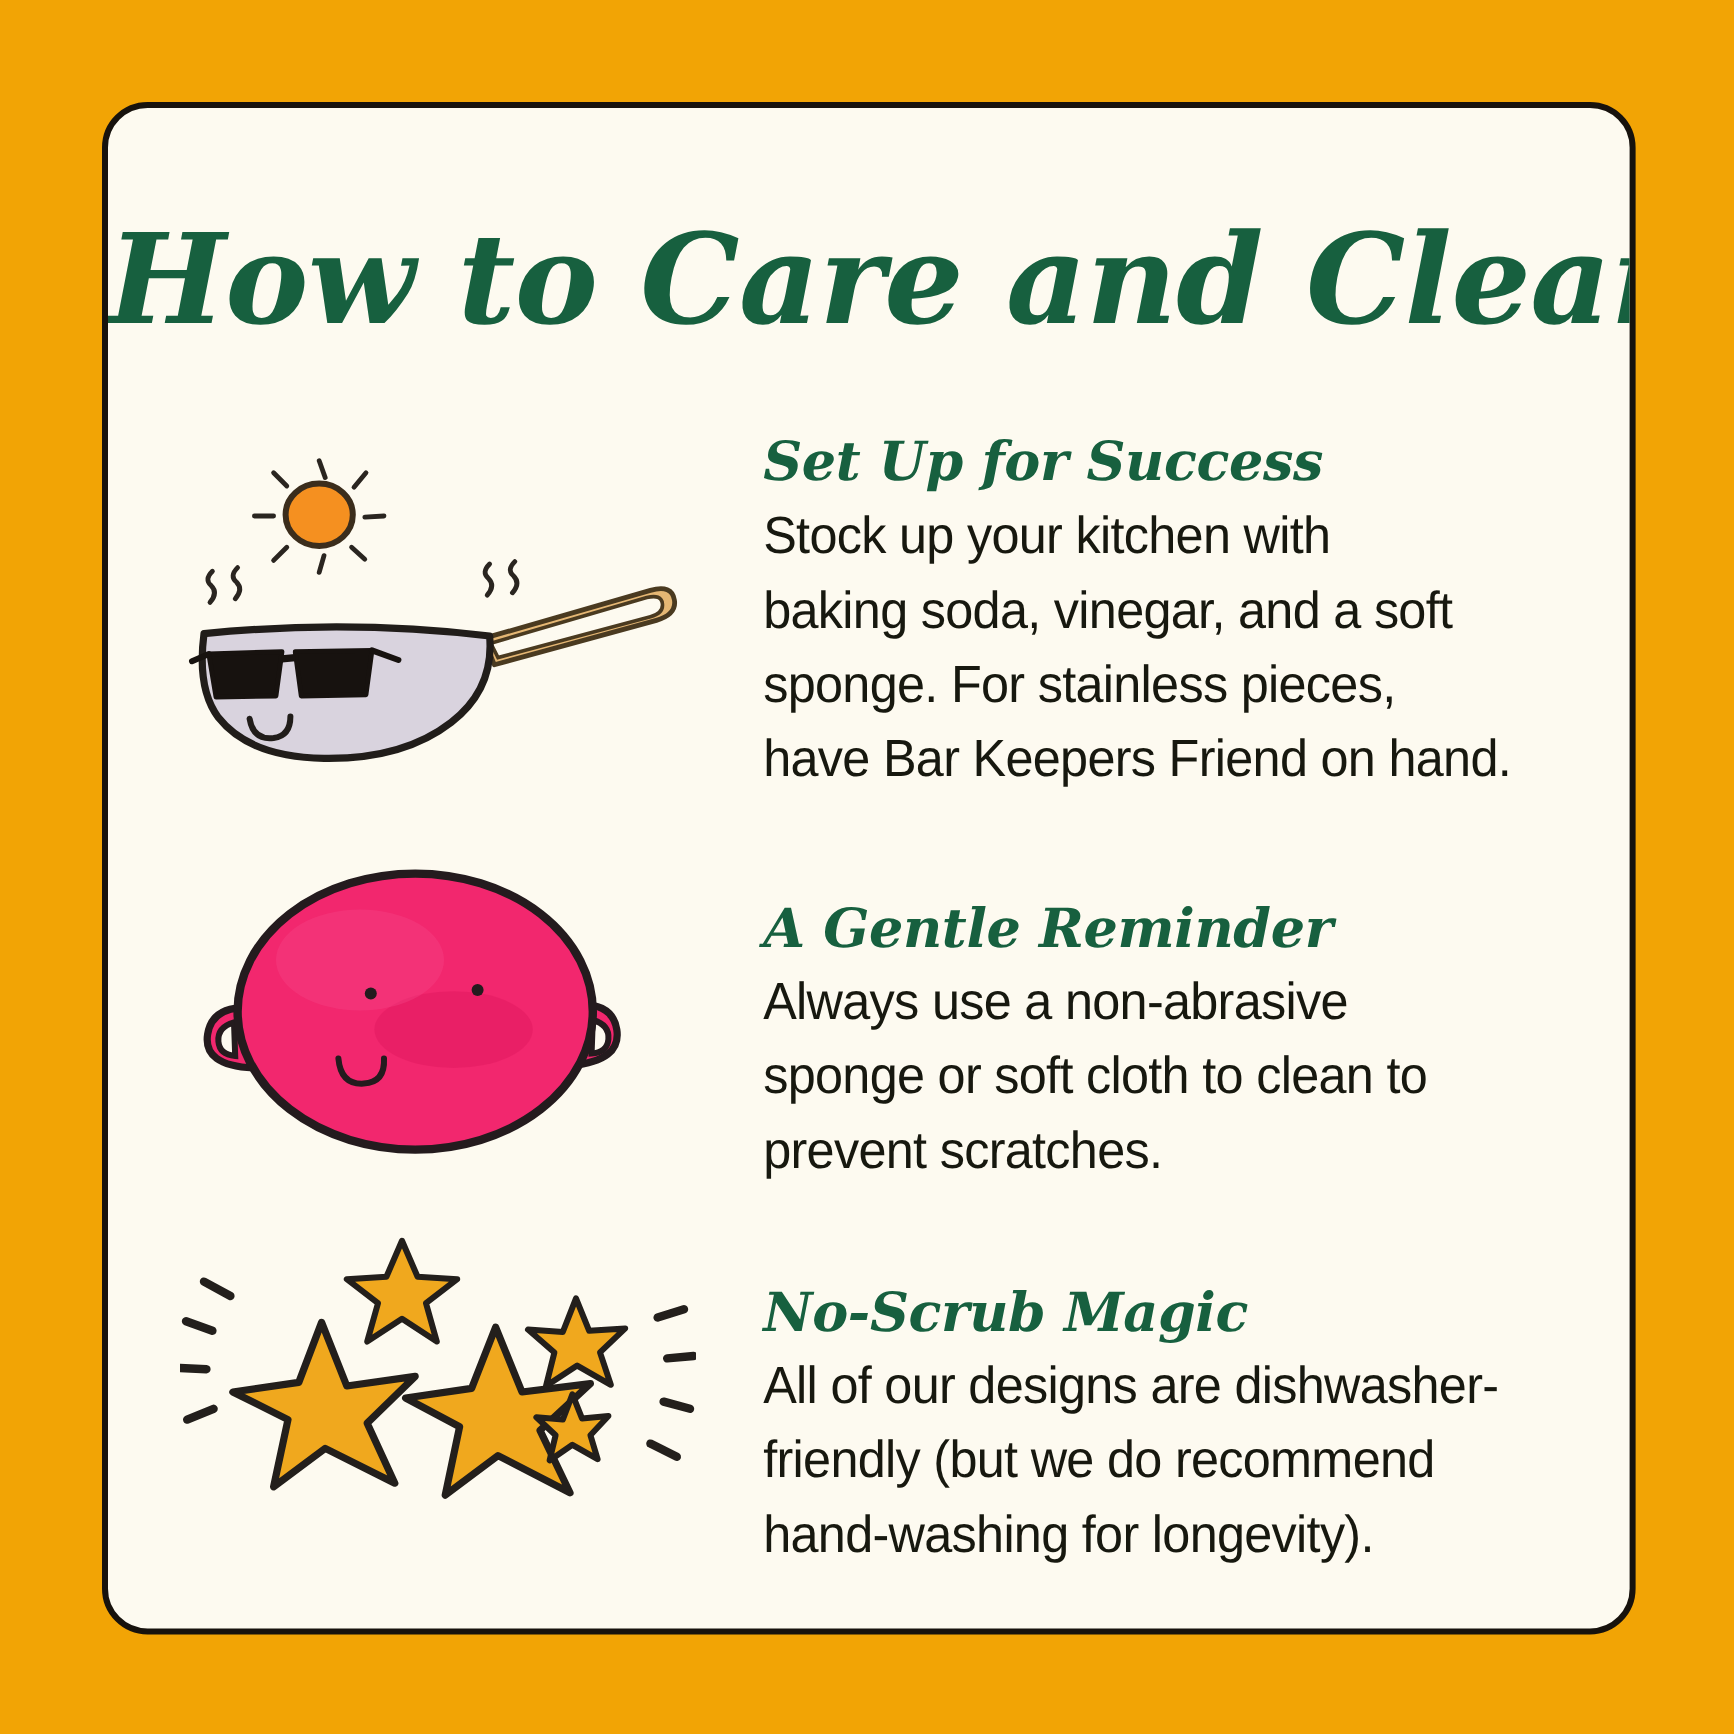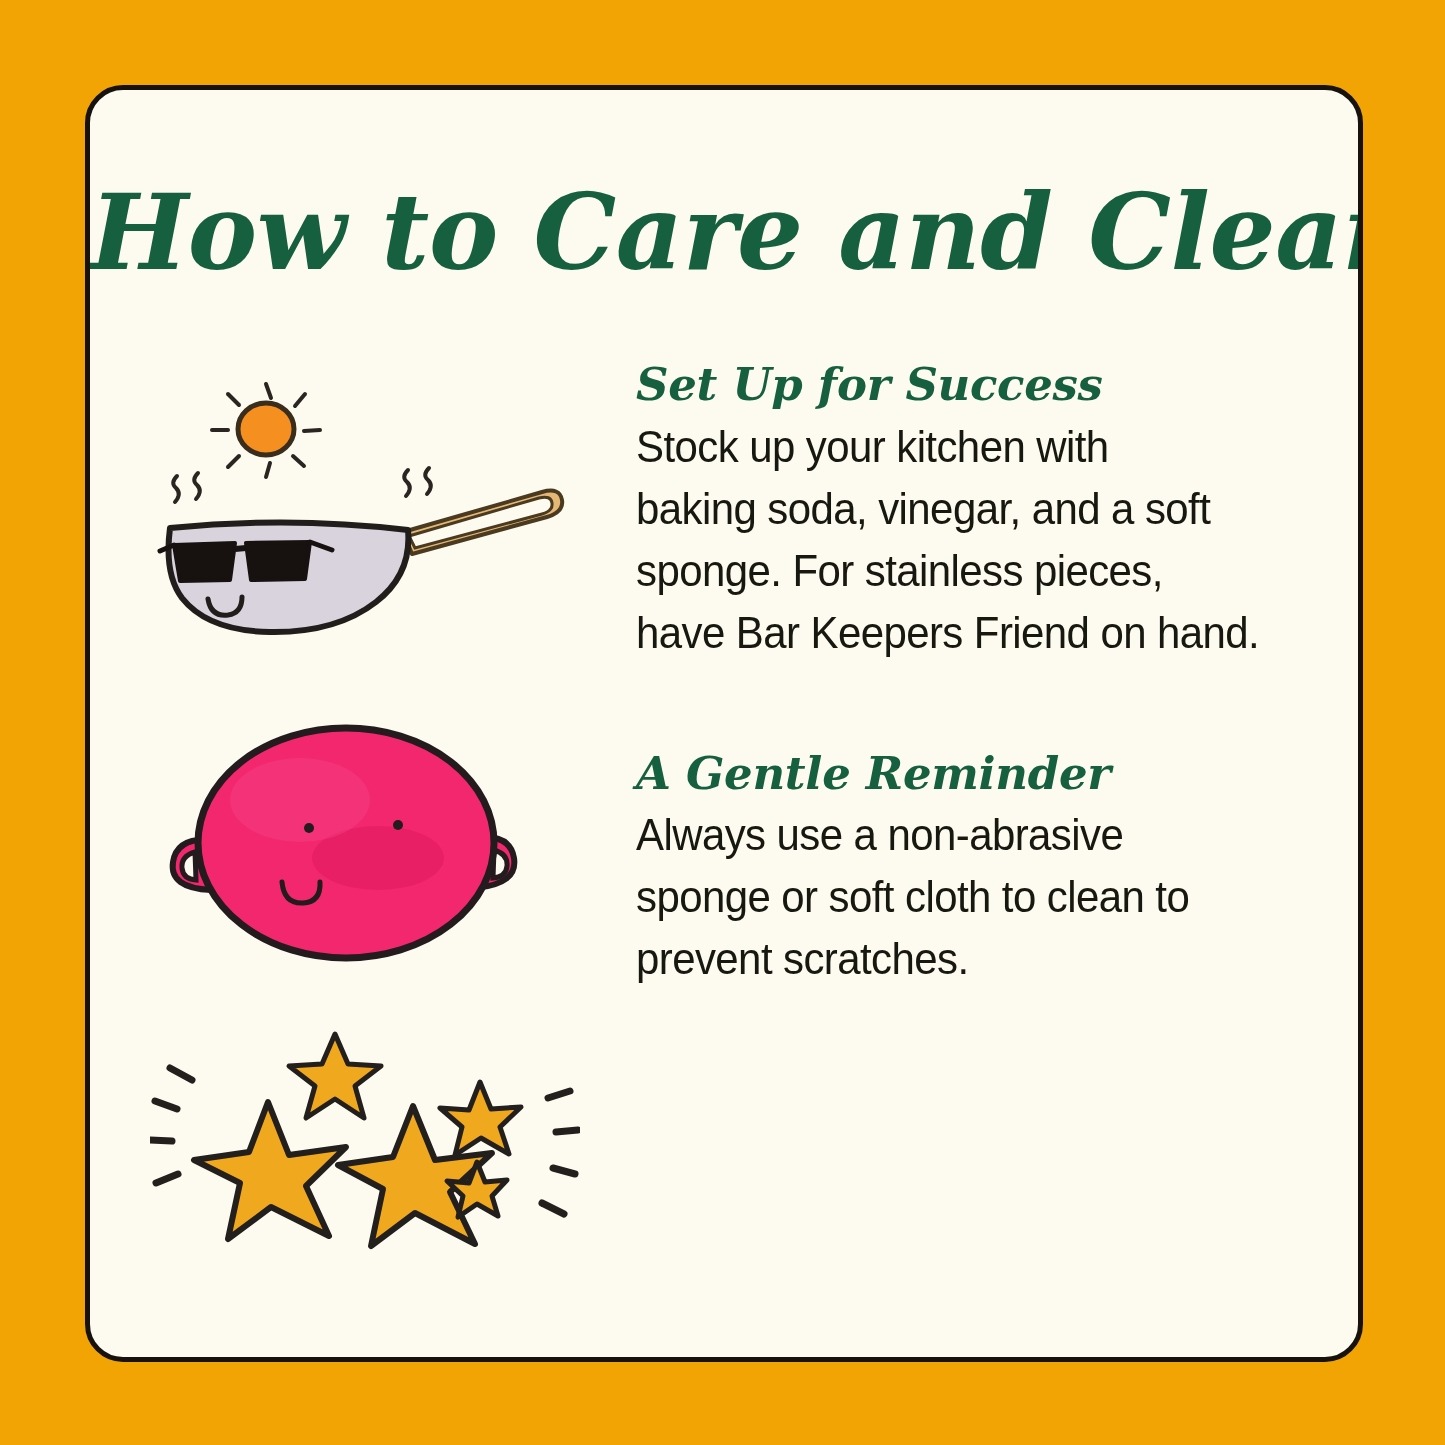--- a/index.html
+++ b/index.html
@@ -223,16 +223,24 @@
           </g>
           <g stroke="#231f1c" stroke-width="7" stroke-linecap="round" fill="none">
             <path d="M398 78 l22 -7"></path>
             <path d="M406 112 l22 -2"></path>
             <path d="M403 148 l22 6"></path>
             <path d="M392 183 l22 11"></path>
           </g>
         </svg>
       </div>
 
+      <div class="copy">
+        <p class="sec-head">No-Scrub Magic</p>
+        <p class="sec-body">
+          <span class="ln">All of our designs are dishwasher-</span>
+          <span class="ln">friendly (but we do recommend</span>
+          <span class="ln">hand-washing for longevity).</span>
+        </p>
+      </div>
     </div>
 
   </div>
 </div>
 
 </body></html>

